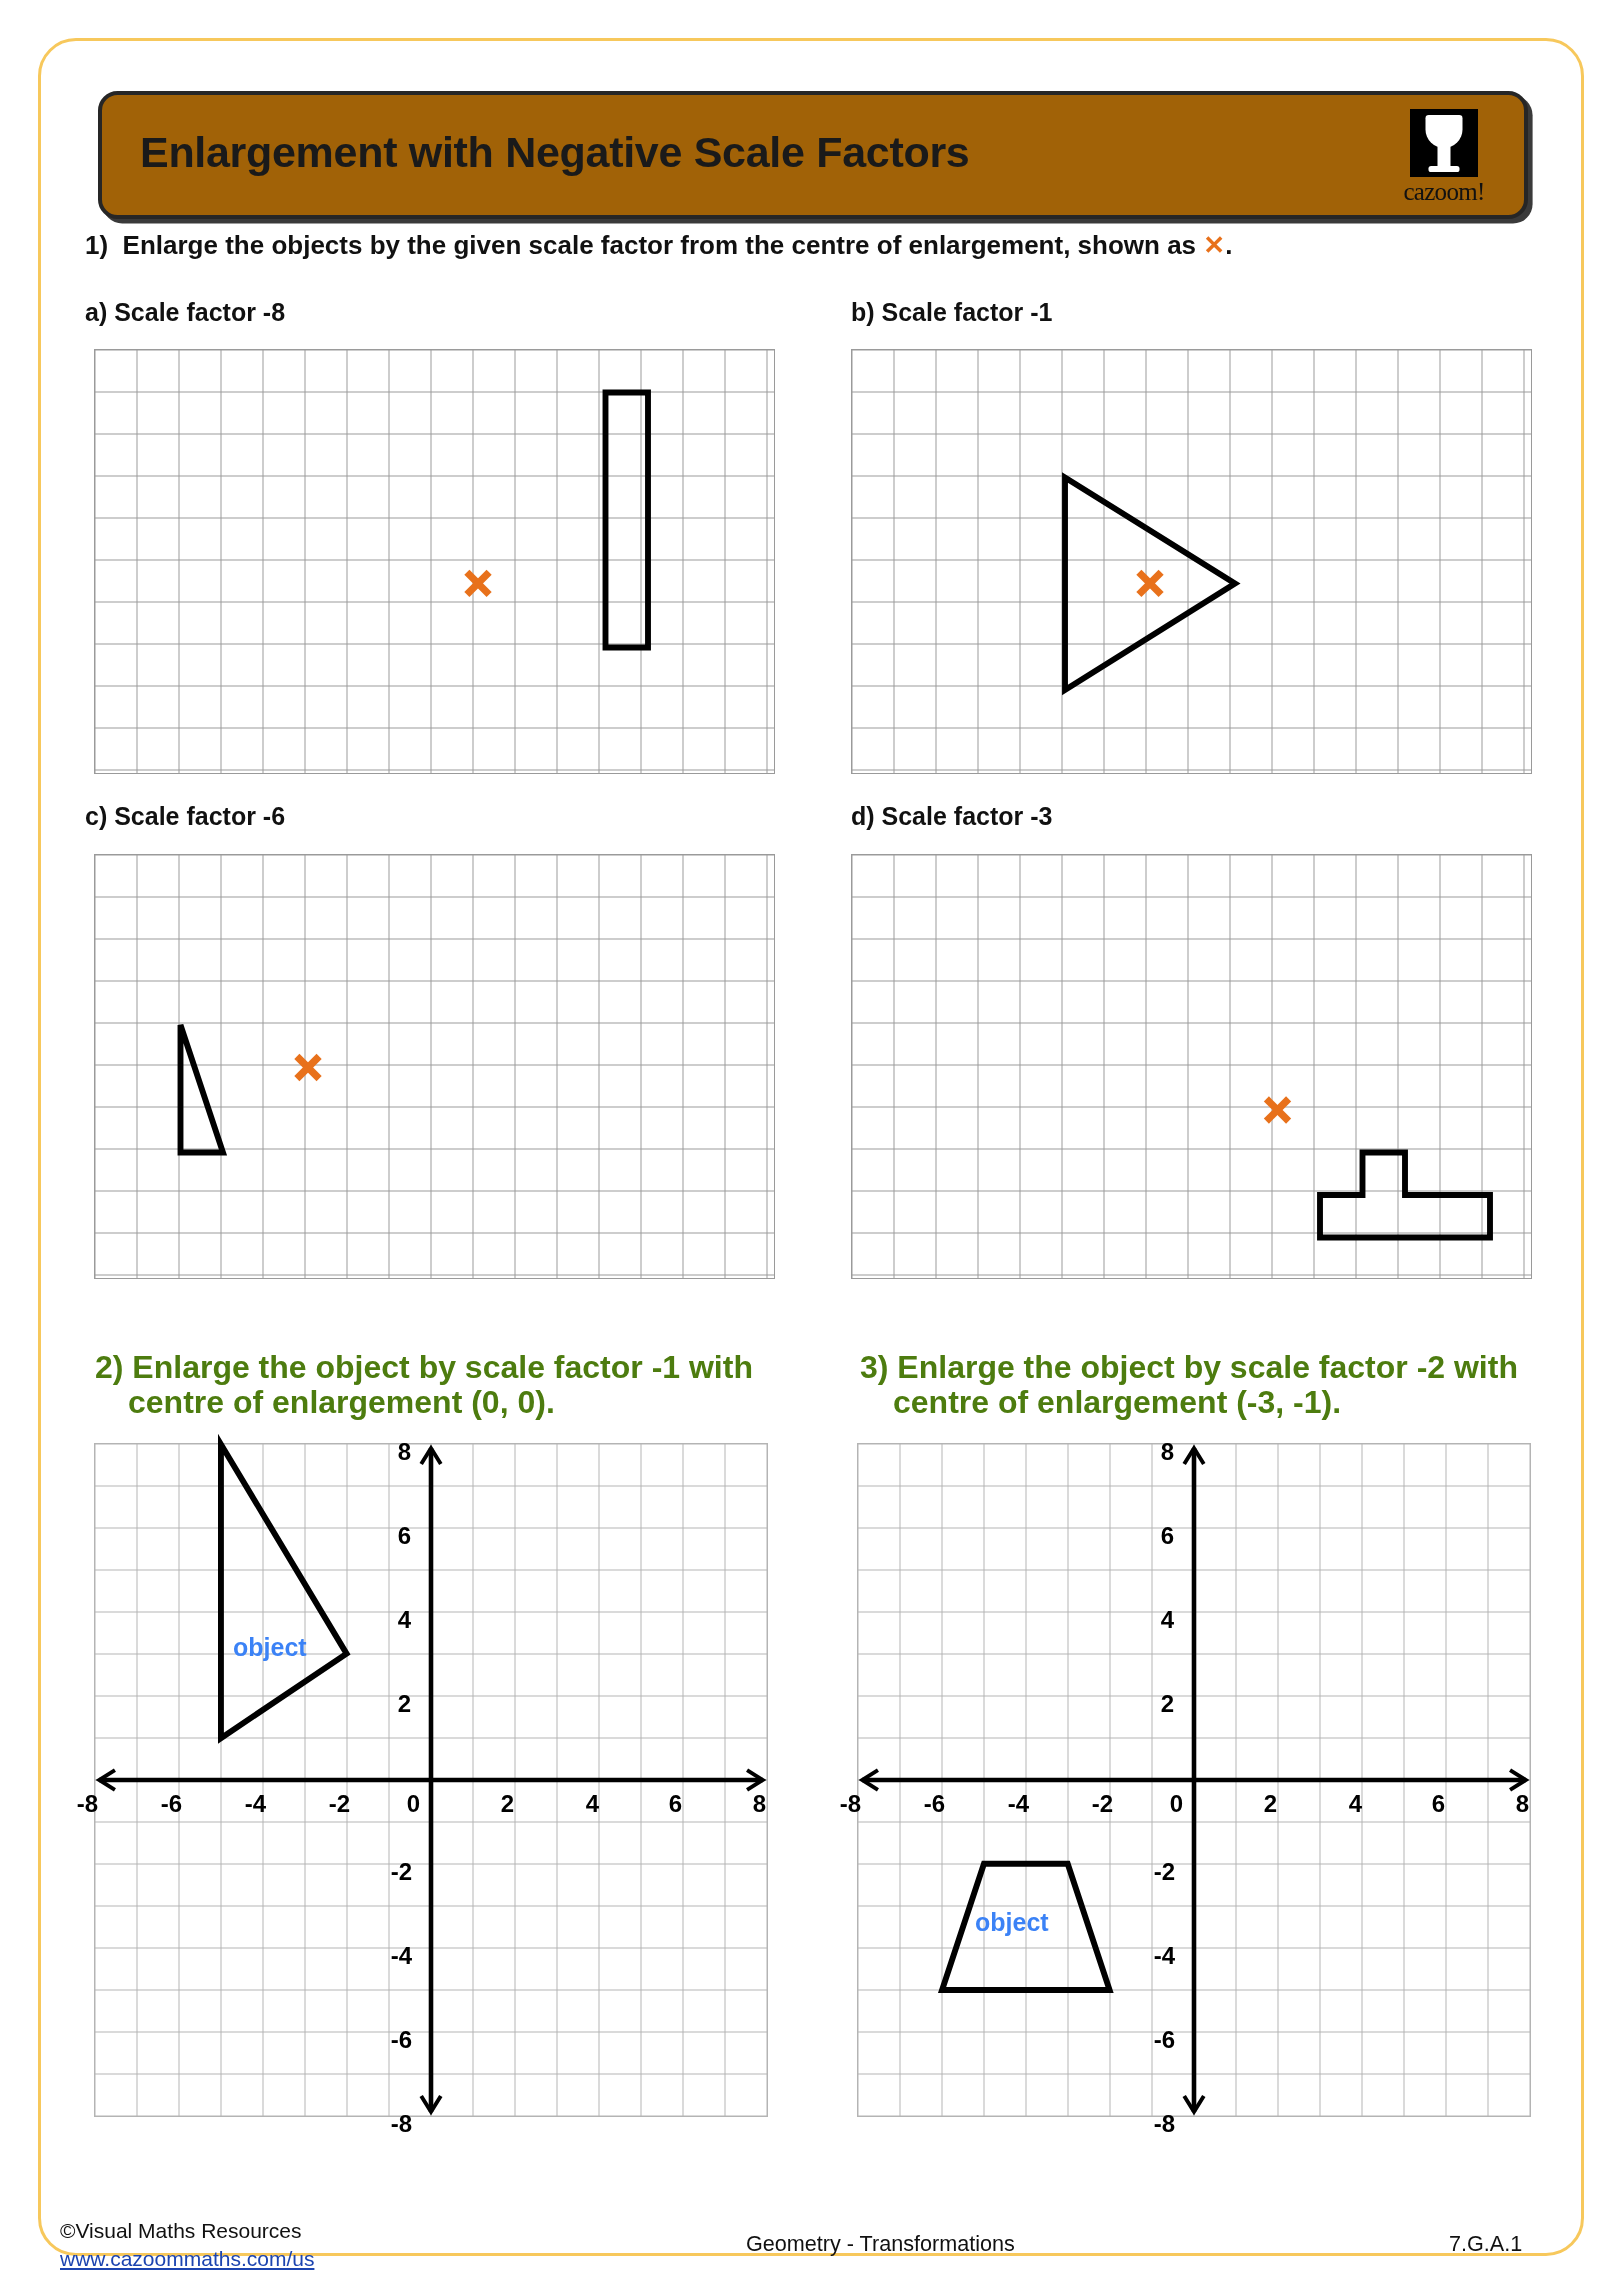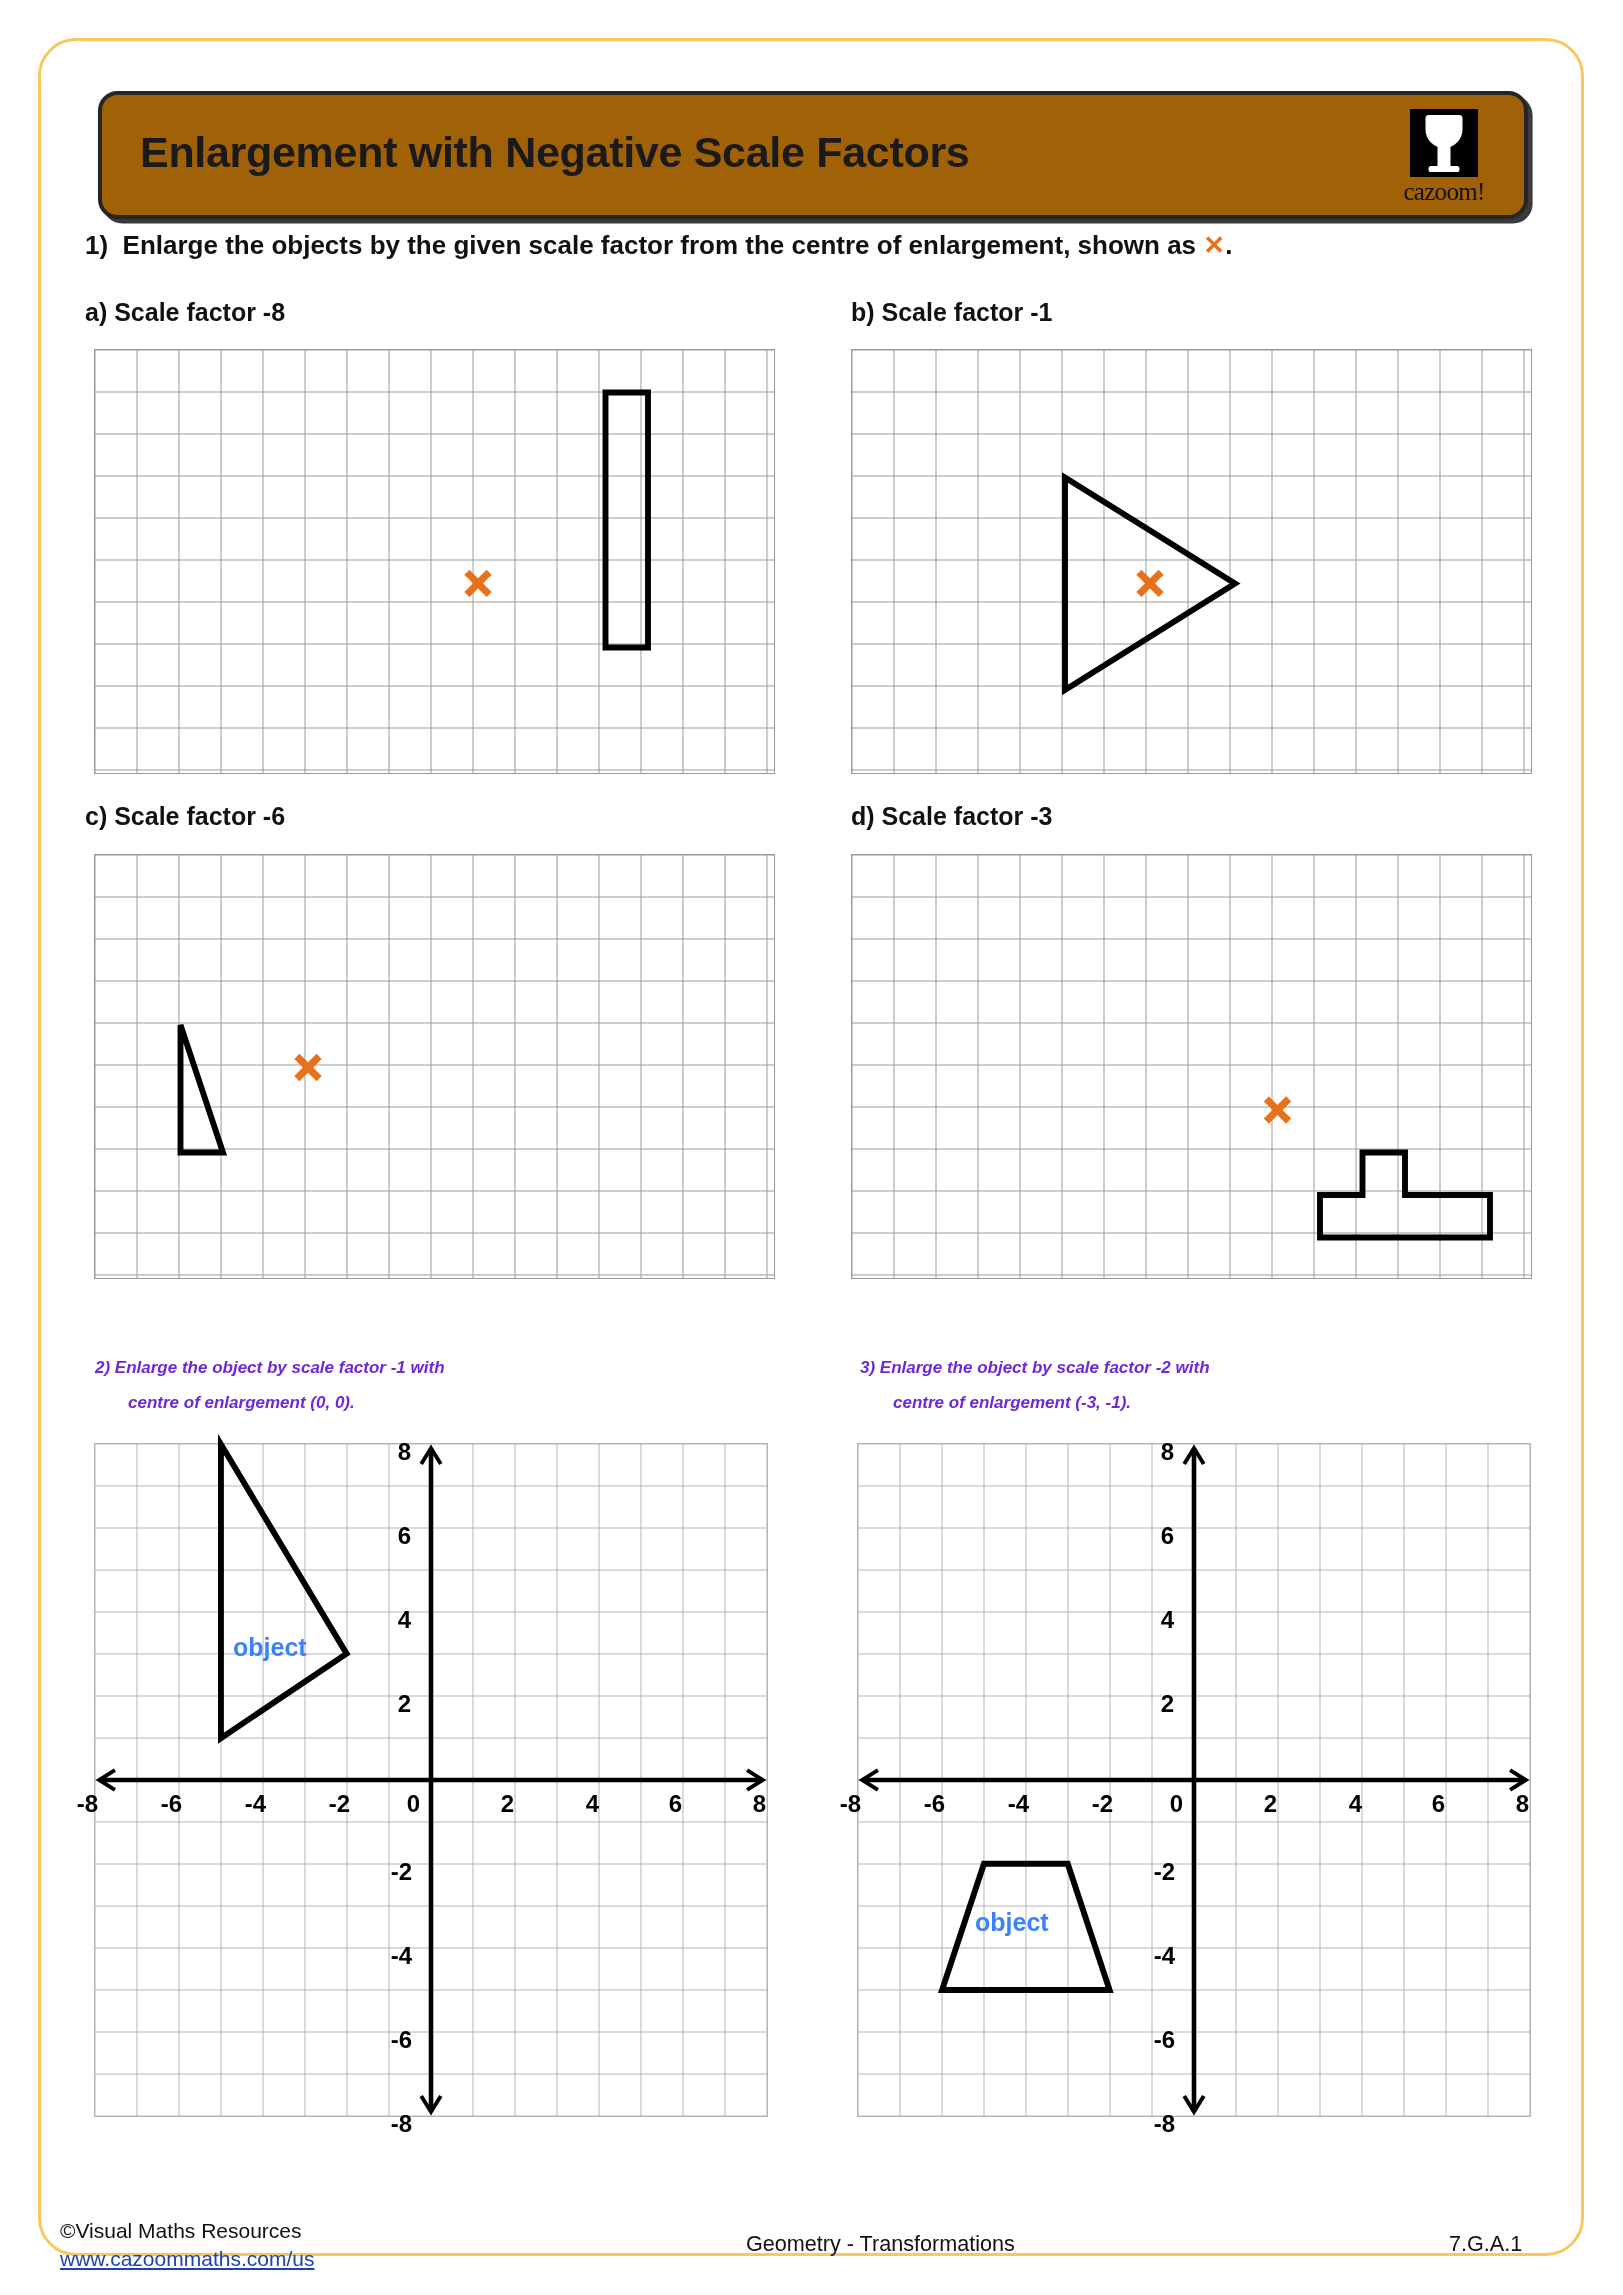--- a/index.html
+++ b/index.html
@@ -104,26 +104,25 @@
   }
   .sublabel{
     position:absolute;
     font-size:25px;
     font-weight:bold;
     color:#111;
     white-space:nowrap;
   }
   .qtext{
     position:absolute;
-    font-size:17px;
-    font-weight:bold;
-    color:#6d28d9;
+    font-size:32px;
+    font-weight:bold;
+    color:#4d7c0f;
     line-height:35px;
     white-space:pre-line;
-    font-style:italic;
   }
 
   
   .grid-plain{
     position:absolute;
     box-sizing:border-box;
     border:1.3px solid #9a9a9a;
     background-color:#ffffff;
     background-image:
       linear-gradient(to right, #9a9a9a 1px, transparent 1px),

